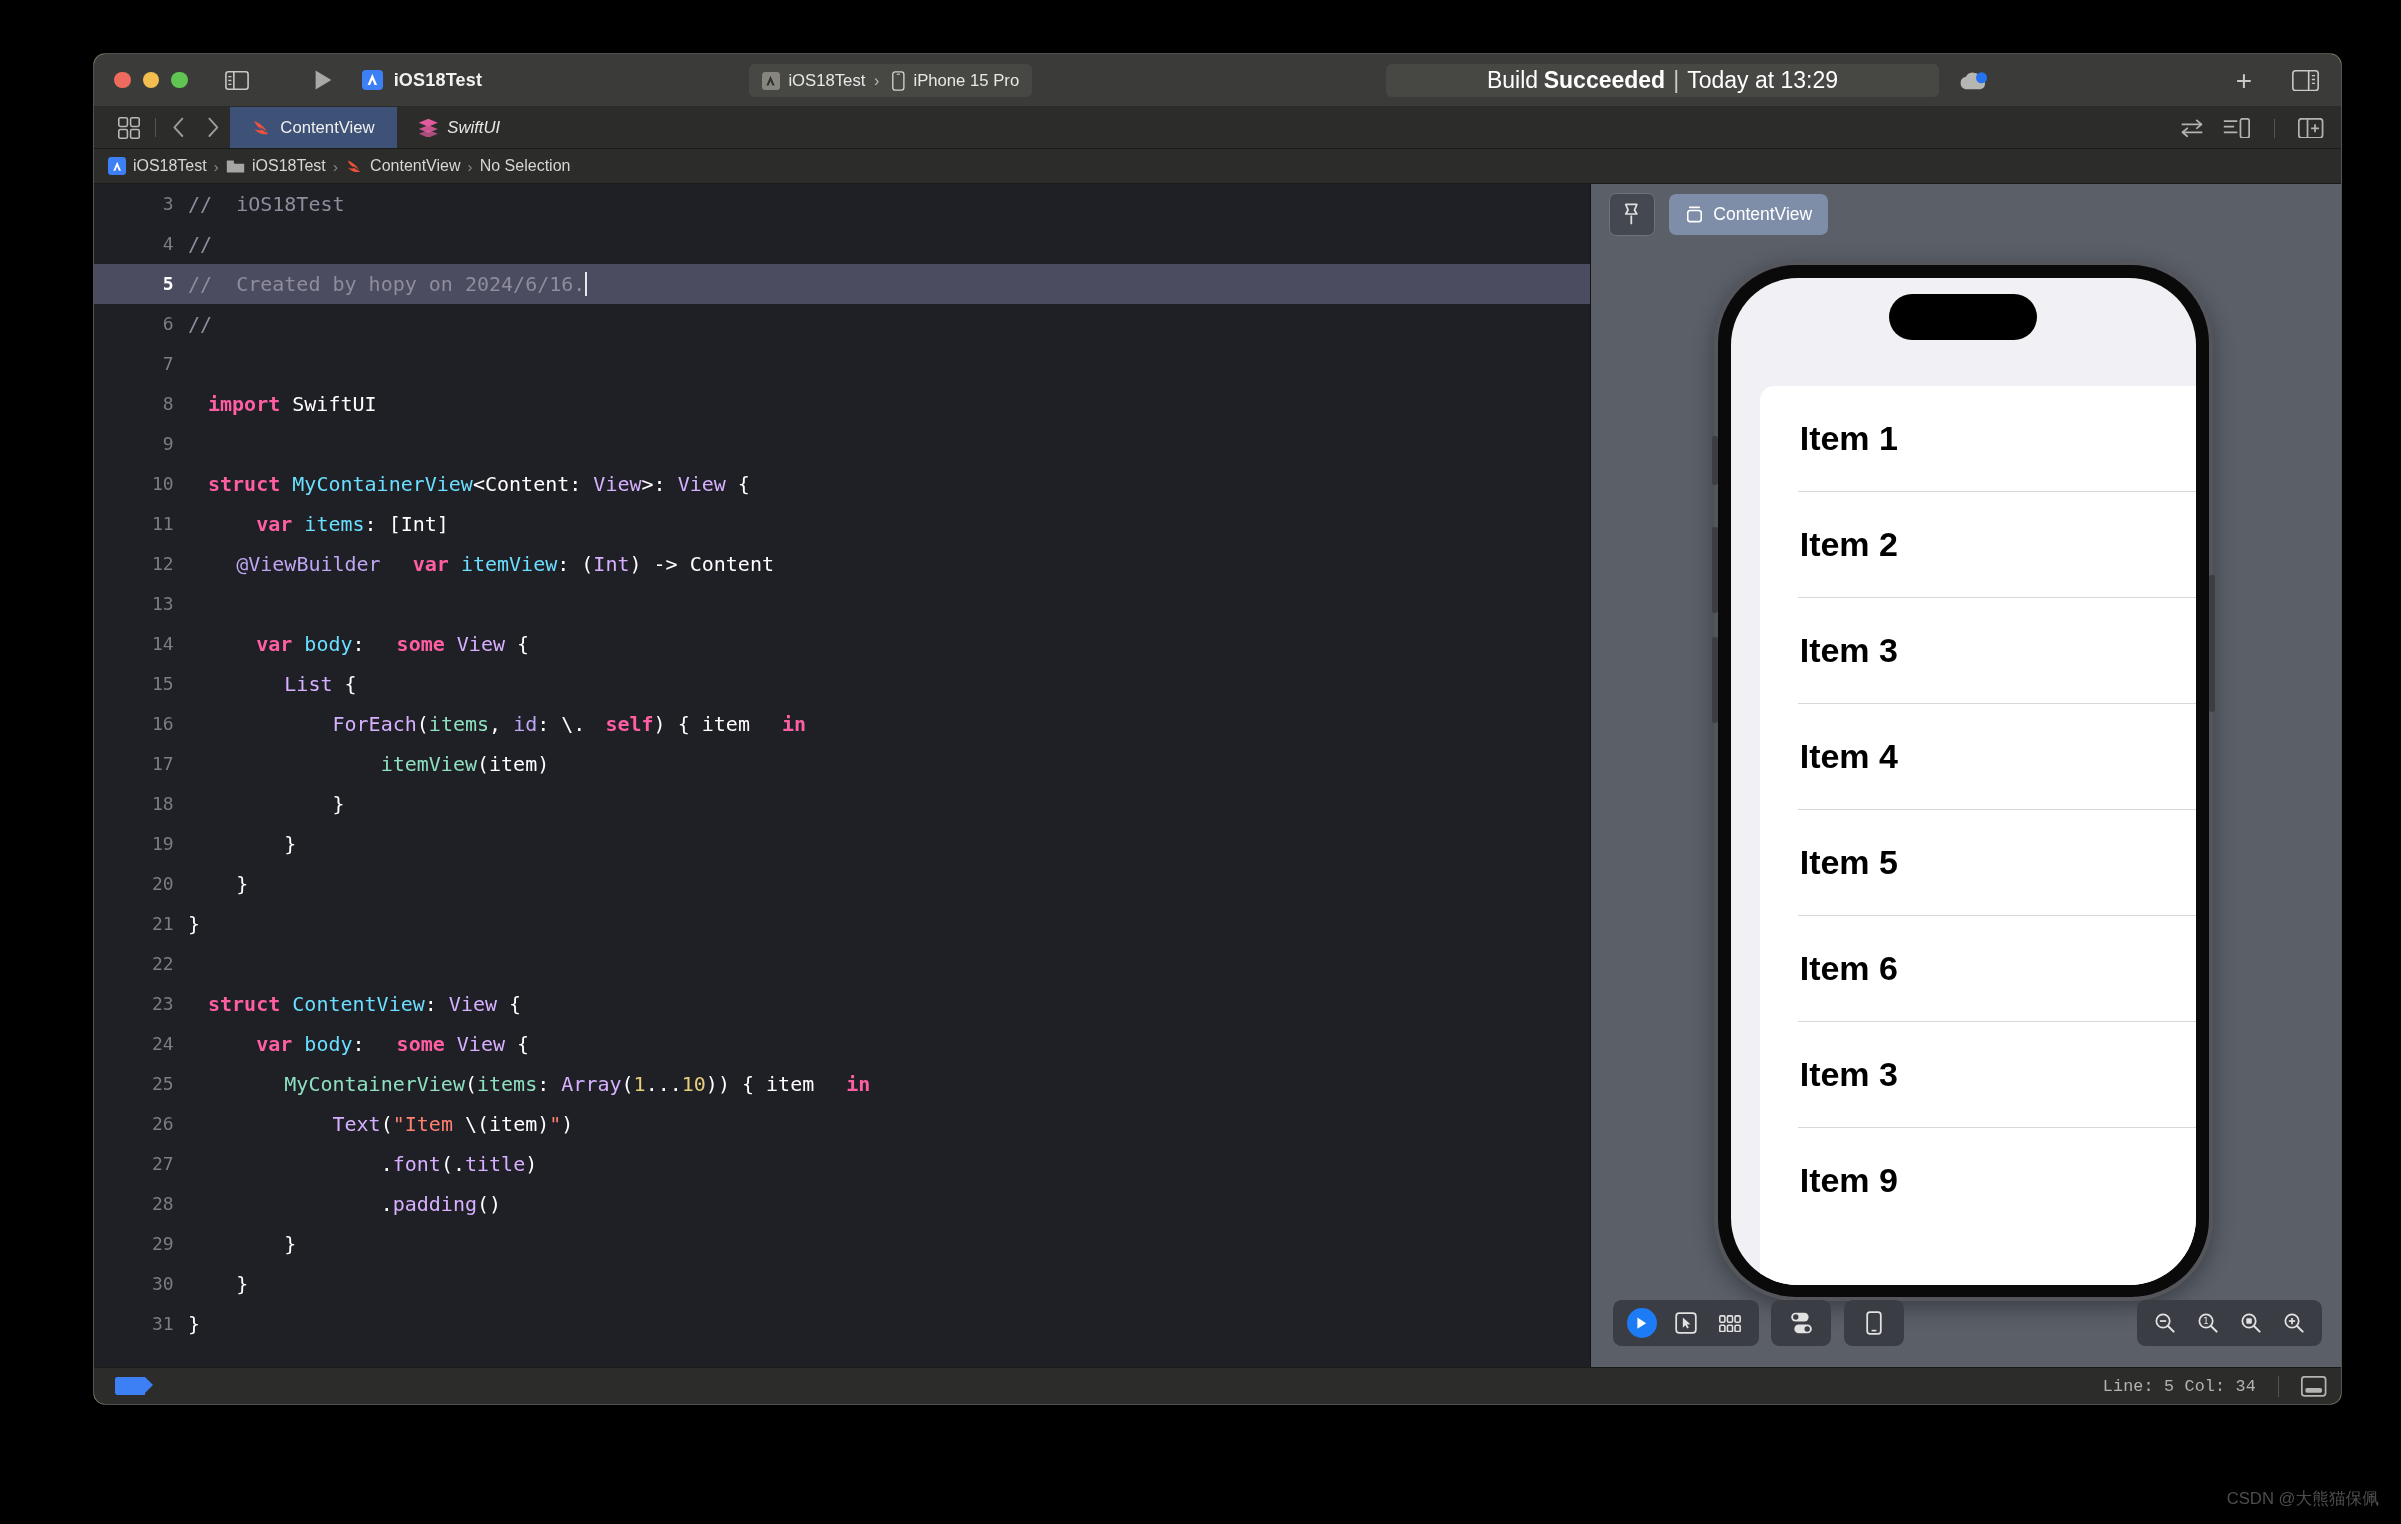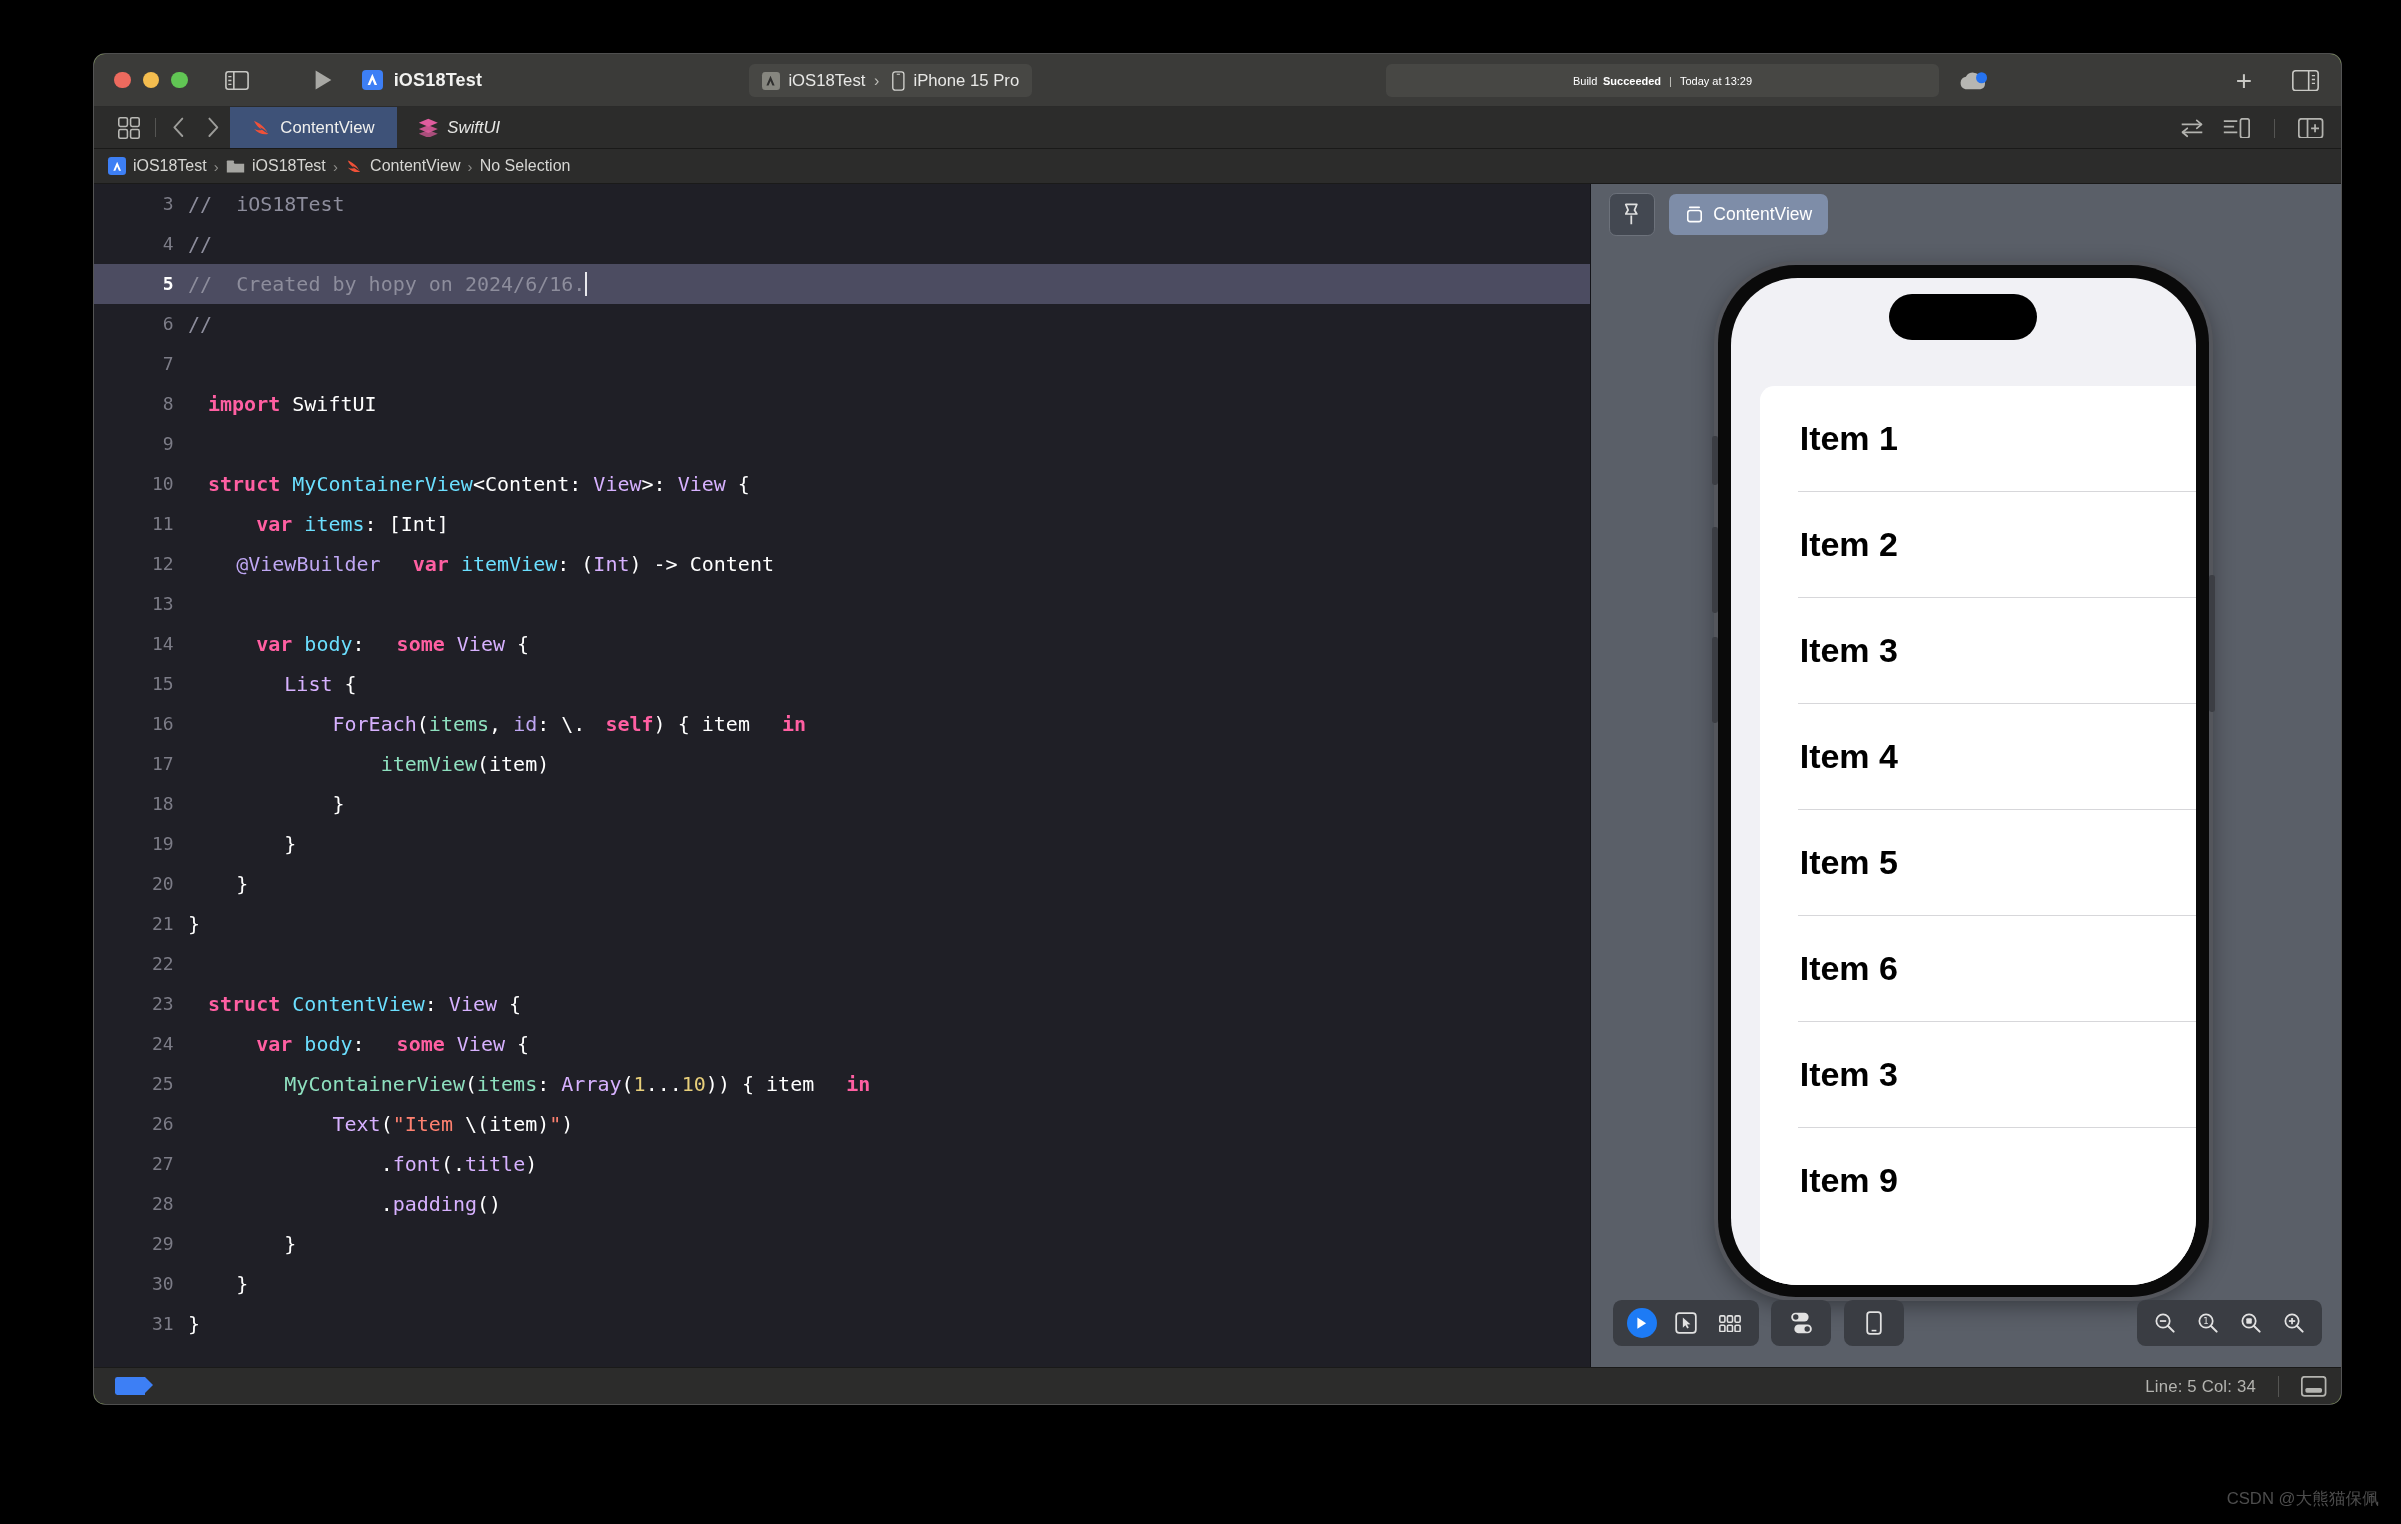--- a/index.html
+++ b/index.html
@@ -77,21 +77,21 @@
   #build-status {
     position: absolute;
     left: 1292px; top: 10.3px;
     width: 553px; height: 33px;
     border-radius: 5.6px;
     background: #474744;
     display: flex; align-items: center; justify-content: center;
     gap: 5.6px;
   }
   #build-status .bs {
-    color: #ffffff; font-size: 11px;
+    color: #ffffff; font-size: 23px;
   }
   #build-status .bs.bold { font-weight: bold; }
   #build-status .bs.div { color:#c9c9c5; margin: 0 2.4px; }
 
   #cloud-icon {
     position: absolute; left: 1862px; top: 12.7px;
   }
 
   #titlebar-right {
     position: absolute; right: 22px; top: 0;
@@ -300,20 +300,21 @@
     padding: 0 9.5px;
   }
 
   
   #statusbar {
     height: 37px;
     background: #2c2c2b;
     border-top: 0.8px solid #1a1a19;
     display:flex; align-items:center;
     position: relative;
+    font-family: Liberation Mono, monospace;
   }
   #bp-marker {
     margin-left: 20.6px;
     width: 30px; height: 17.5px;
     background: #3d7ff5;
     border-radius: 2.4px 0 0 2.4px;
     position: relative;
   }
   #bp-marker::after {
     content:""; position:absolute; right:-8.7px; top:0;

